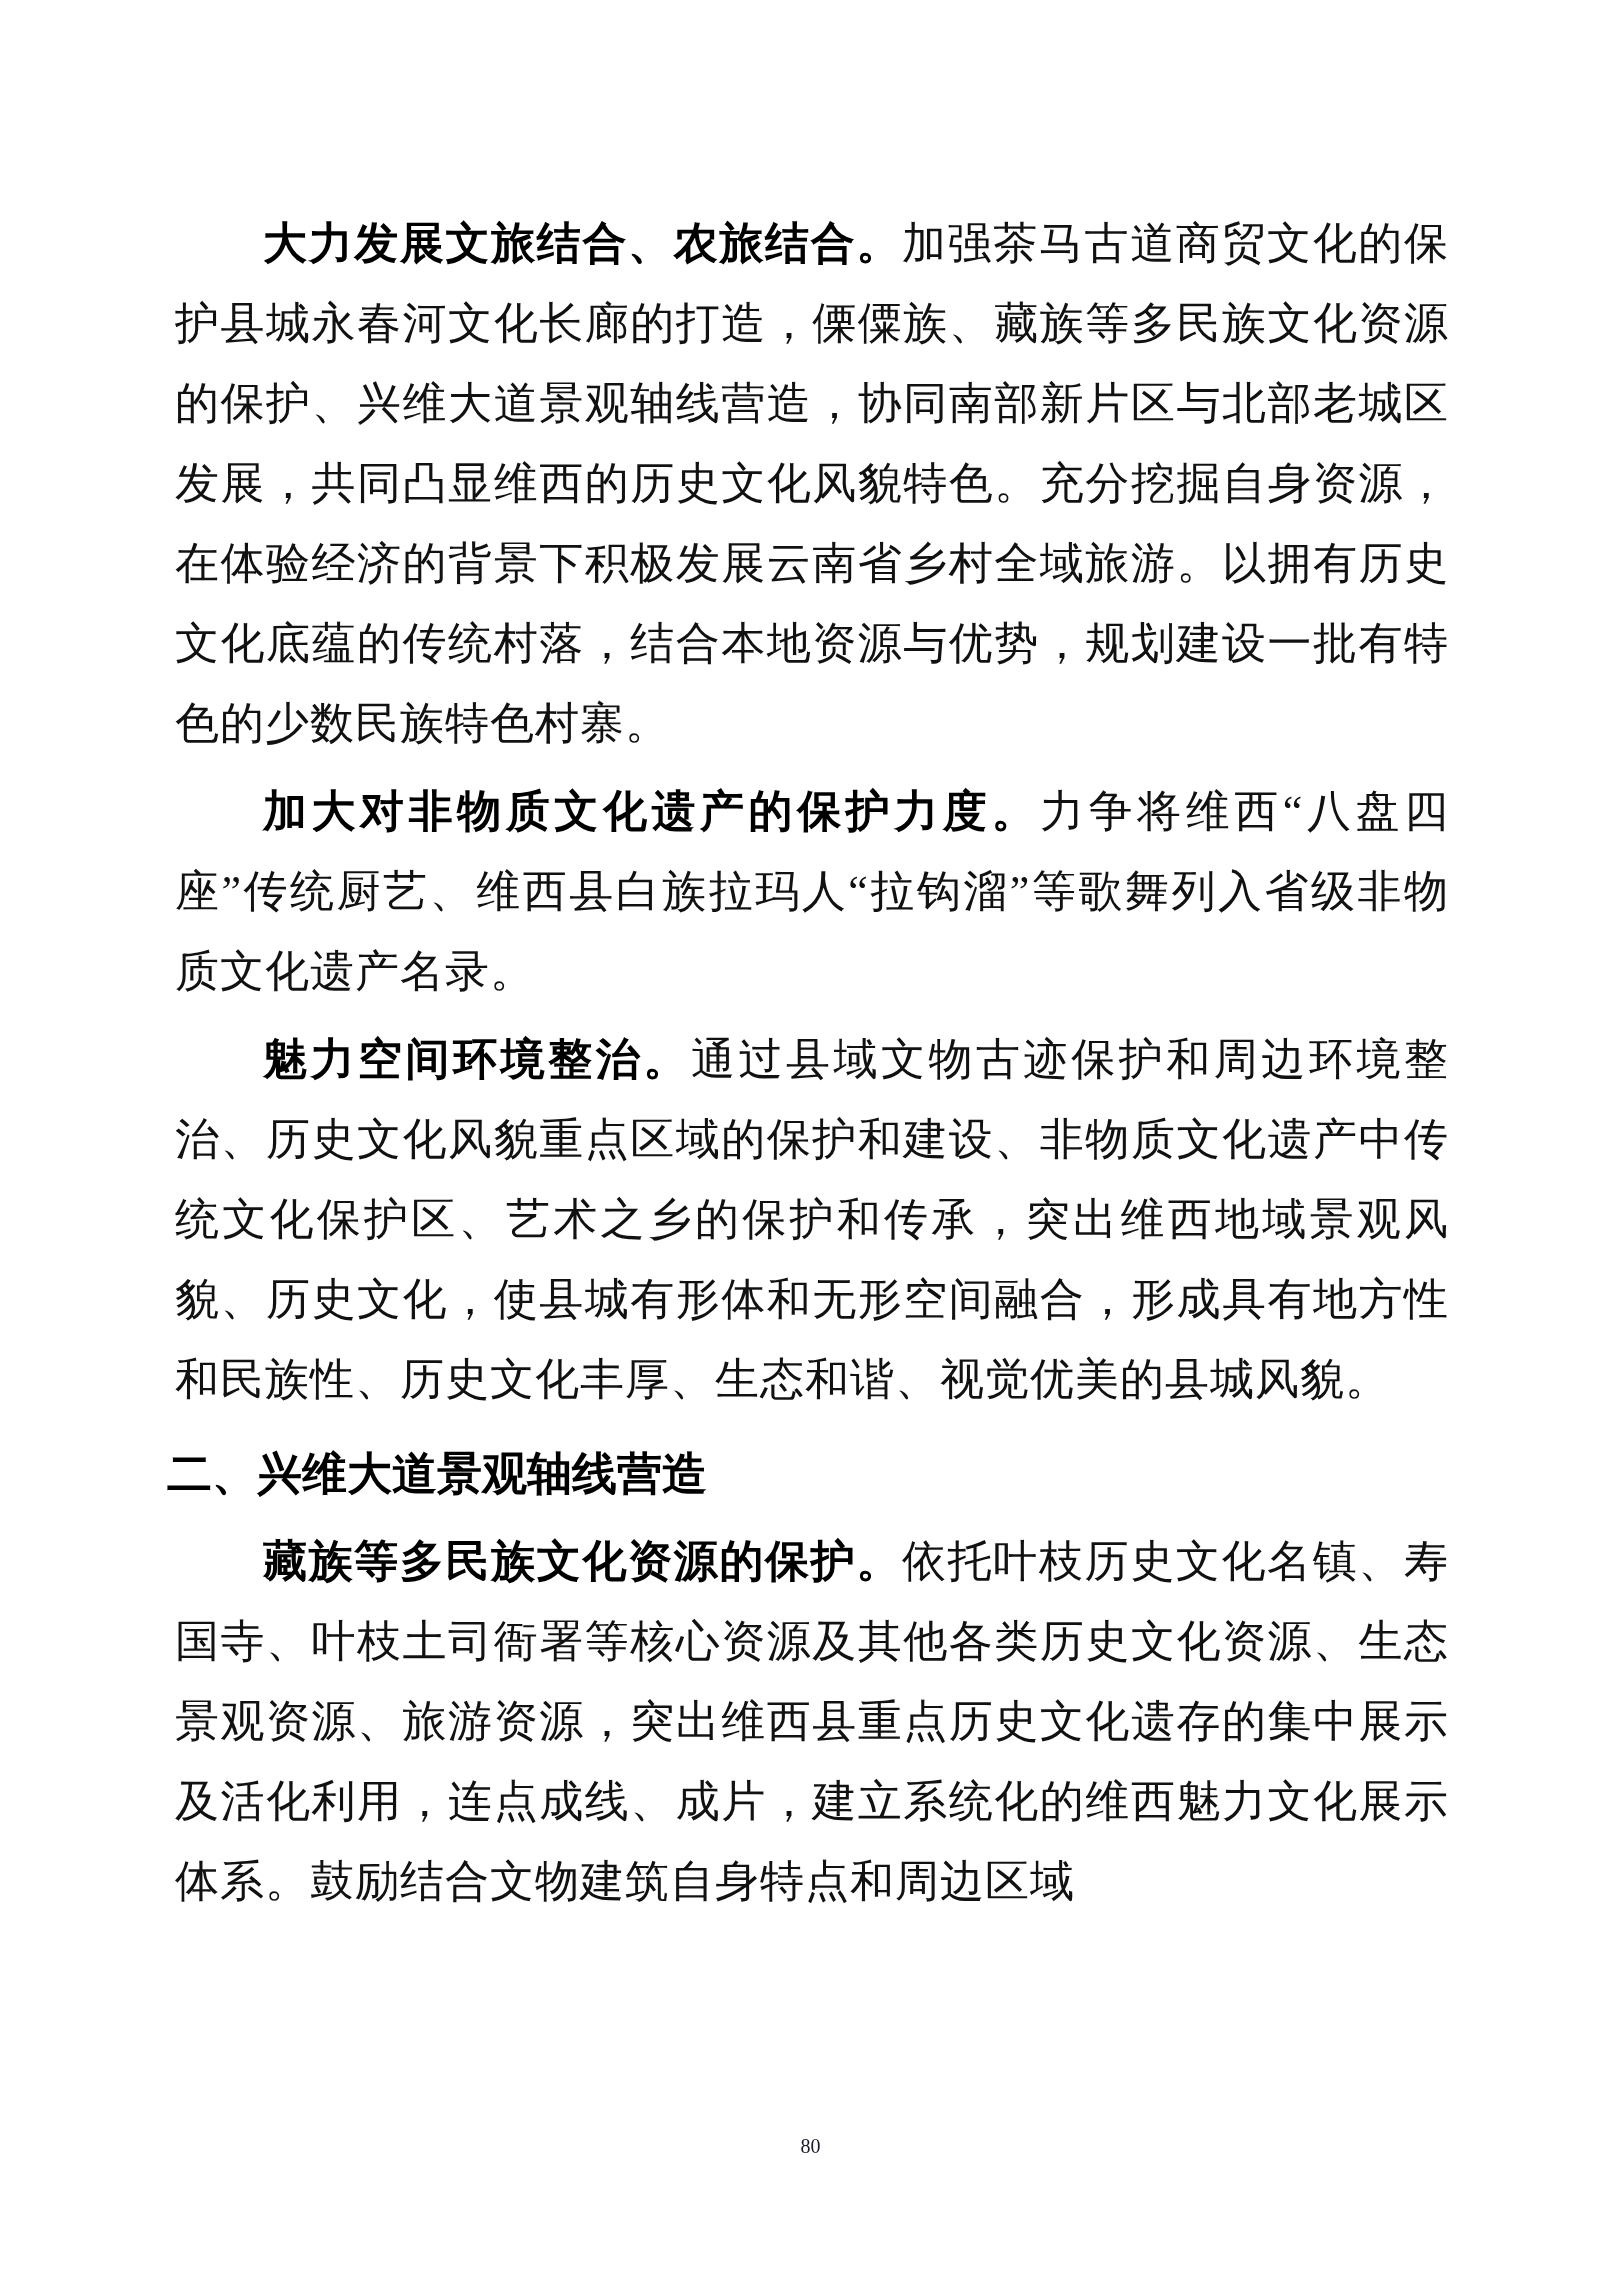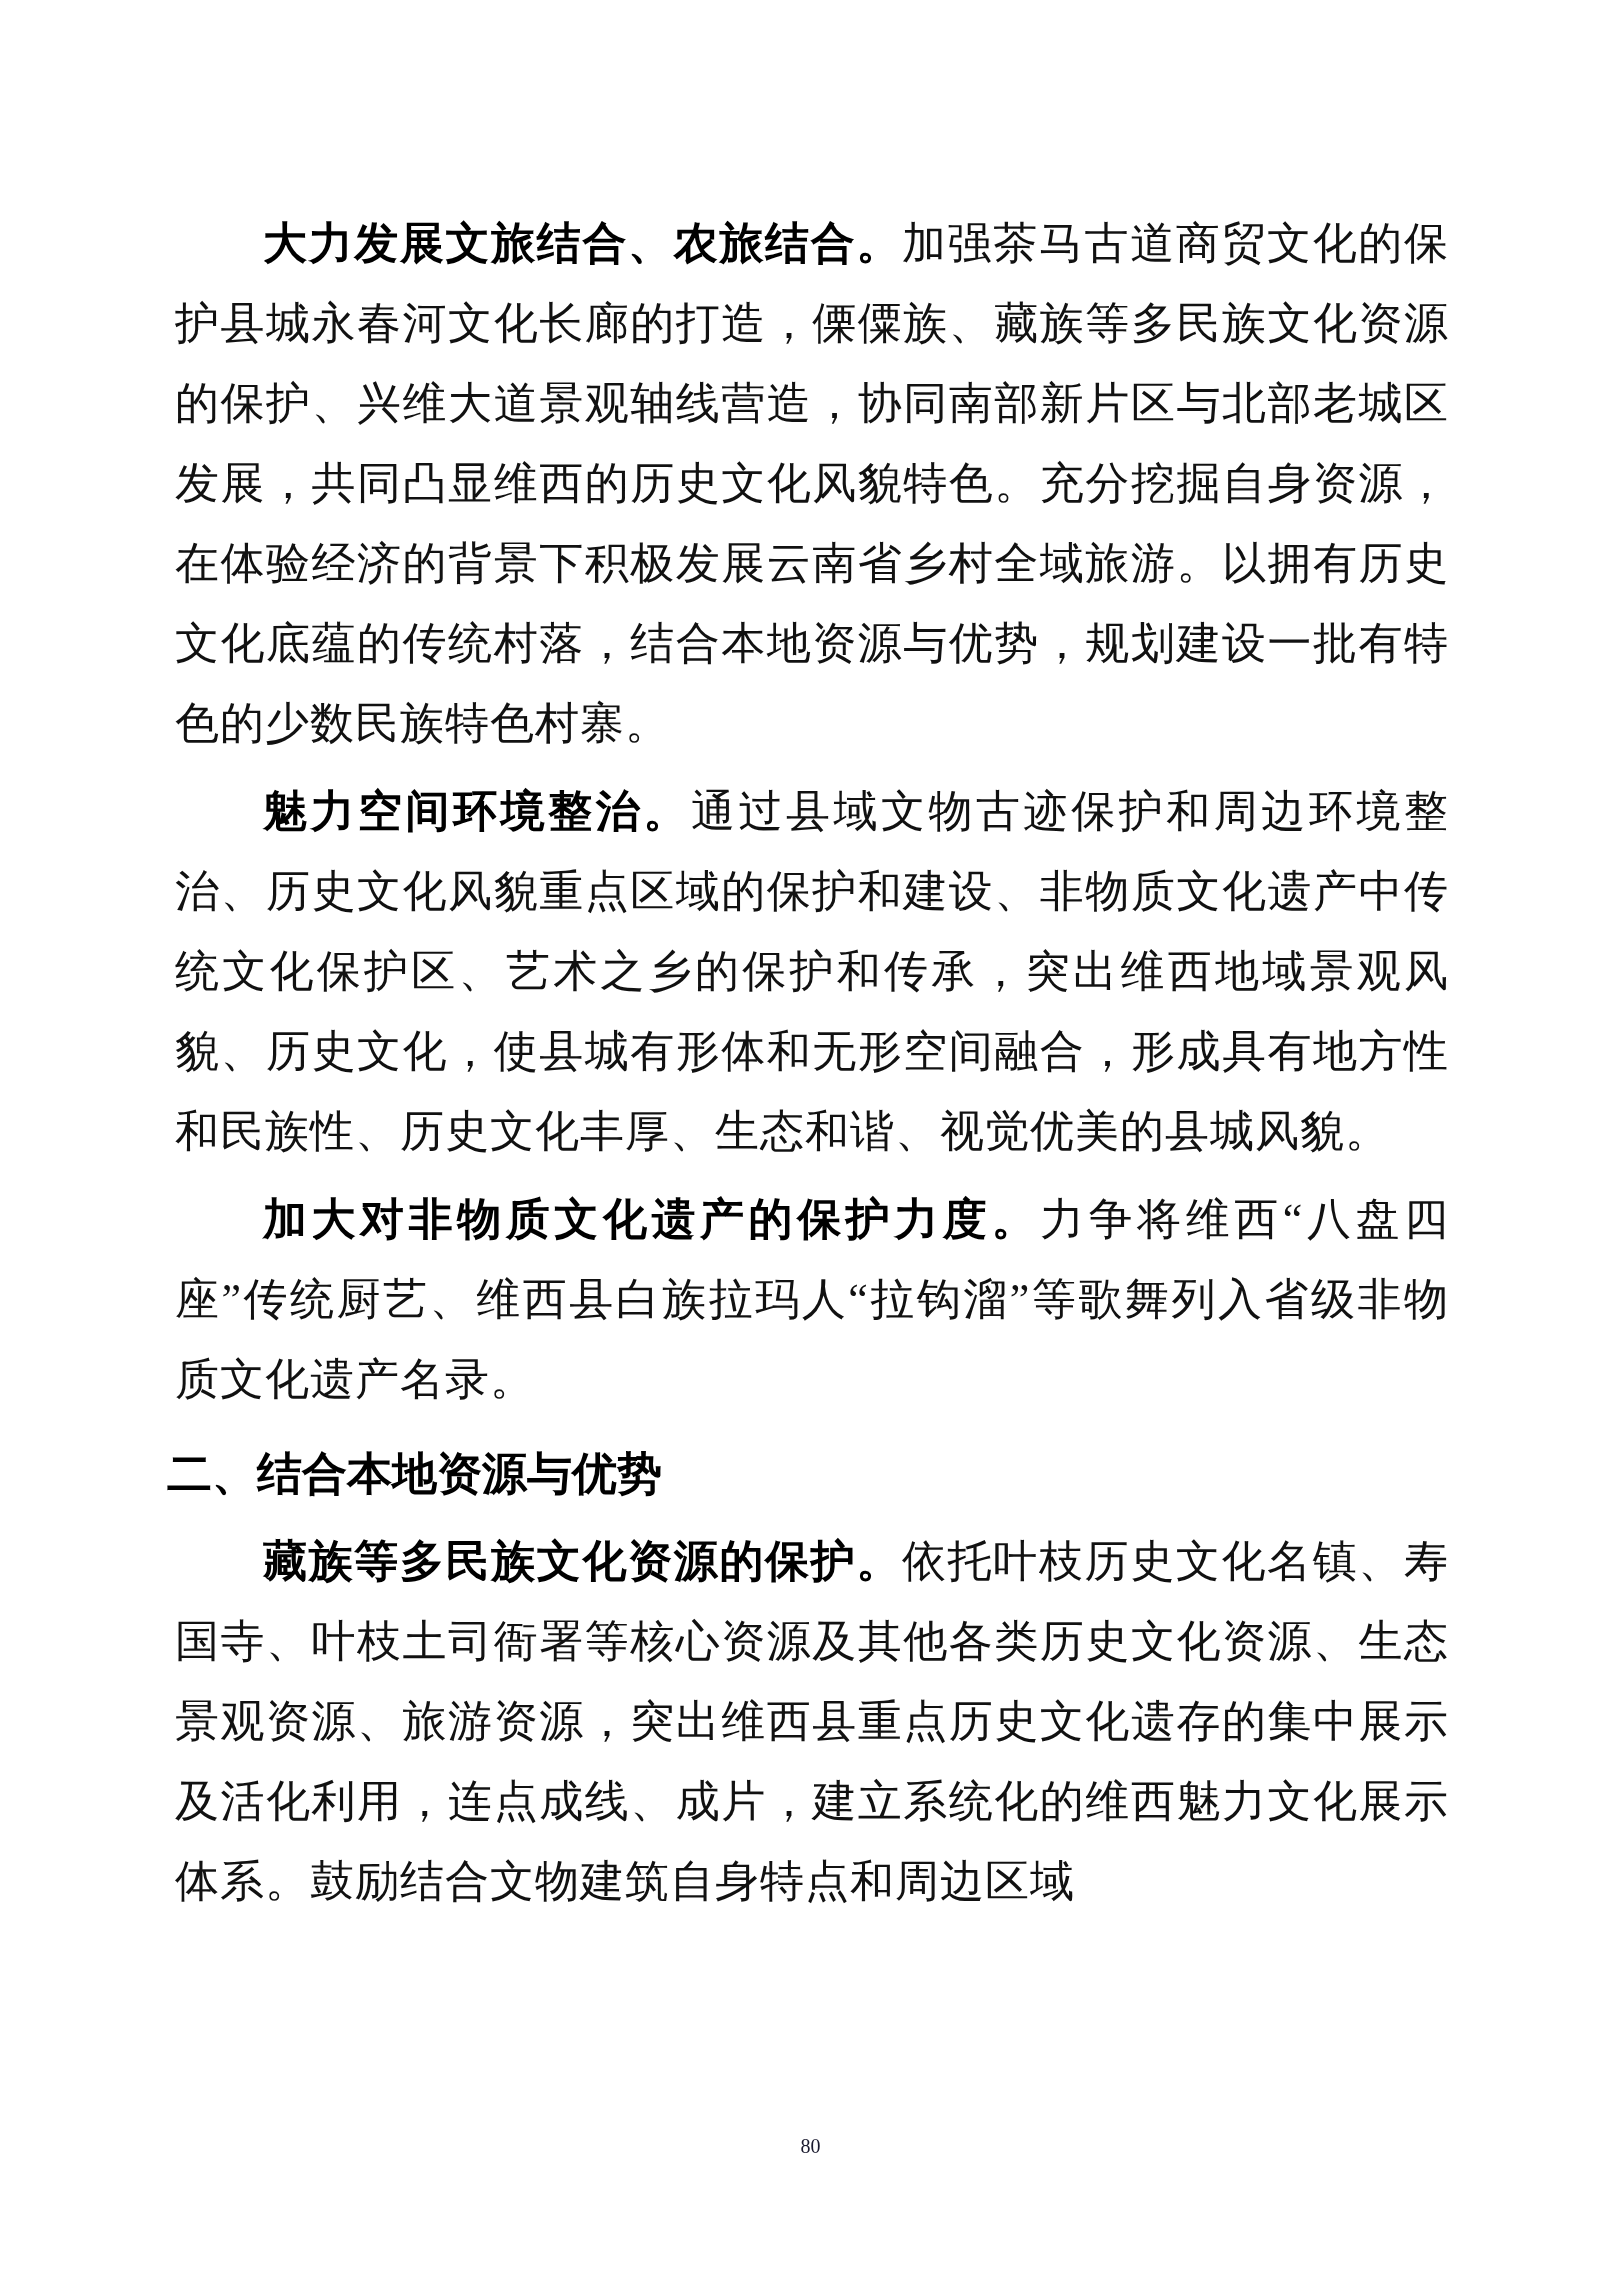--- a/index.html
+++ b/index.html
@@ -56,25 +56,25 @@
   }
 </style>
 </head>
 <body>
 
 <div class="page">
   <div class="content">
 
     <p class="para"><b class="lead">大力发展文旅结合、农旅结合。</b><span>加强茶马古道商贸文化的保护县城永春河文化长廊的打造，傈僳族、藏族等多民族文化资源的保护、兴维大道景观轴线营造，协同南部新片区与北部老城区发展，共同凸显维西的历史文化风貌特色。充分挖掘自身资源，在体验经济的背景下积极发展云南省乡村全域旅游。以拥有历史文化底蕴的传统村落，结合本地资源与优势，规划建设一批有特色的少数民族特色村寨。</span></p>
 
+    <p class="para"><b class="lead">加大对非物质文化遗产的保护力度。</b><span>力争将维西“八盘四座”传统厨艺、维西县白族拉玛人“拉钩溜”等歌舞列入省级非物质文化遗产名录。</span></p>
+
     <p class="para"><b class="lead">魅力空间环境整治。</b><span>通过县域文物古迹保护和周边环境整治、历史文化风貌重点区域的保护和建设、非物质文化遗产中传统文化保护区、艺术之乡的保护和传承，突出维西地域景观风貌、历史文化，使县城有形体和无形空间融合，形成具有地方性和民族性、历史文化丰厚、生态和谐、视觉优美的县城风貌。</span></p>
 
-    <p class="para"><b class="lead">加大对非物质文化遗产的保护力度。</b><span>力争将维西“八盘四座”传统厨艺、维西县白族拉玛人“拉钩溜”等歌舞列入省级非物质文化遗产名录。</span></p>
-
-    <h2 class="section-heading">二、结合本地资源与优势</h2>
+    <h2 class="section-heading">二、兴维大道景观轴线营造</h2>
 
     <p class="para"><b class="lead">藏族等多民族文化资源的保护。</b><span>依托叶枝历史文化名镇、寿国寺、叶枝土司衙署等核心资源及其他各类历史文化资源、生态景观资源、旅游资源，突出维西县重点历史文化遗存的集中展示及活化利用，连点成线、成片，建立系统化的维西魅力文化展示体系。鼓励结合文物建筑自身特点和周边区域</span></p>
 
   </div>
 
   <div class="page-number">80</div>
 </div>
 
 
 </body></html>

